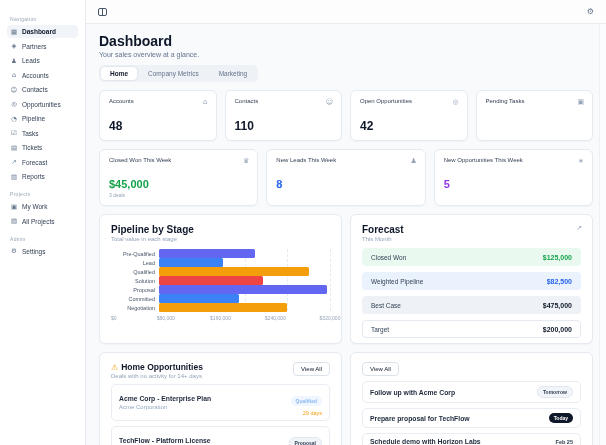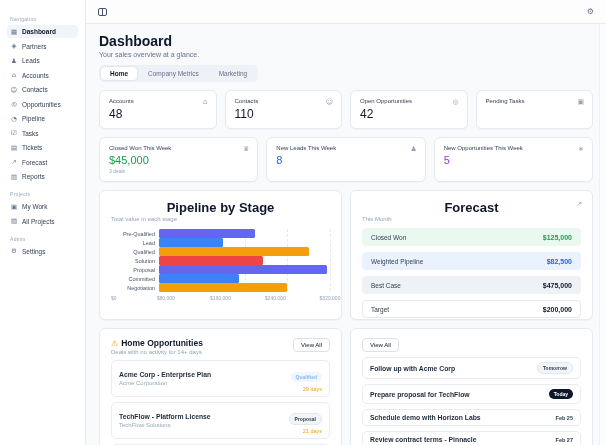--- a/index.html
+++ b/index.html
@@ -33,29 +33,29 @@
   .subtitle { font-size:7px; color:#64748b; margin-top:2px; }
   .tabs { display:inline-flex; background:#eef1f6; border-radius:5px; padding:2px; margin-top:7px; gap:2px; }
   .tab { font-size:6.5px; color:#64748b; padding:3px 9px; border-radius:4px; cursor:pointer; }
   .tab.active { background:#ffffff; color:#0f172a; font-weight:bold; box-shadow:0 0 2px rgba(15,23,42,.15); }
 
   .row { display:flex; gap:8px; margin-top:8px; }
   .card { background:#fff; border:1px solid #e5eaf0; border-radius:6px; box-shadow:0 1px 1px rgba(15,23,42,.03); }
 
   .stat { flex:1; padding:7px 9px; position:relative; }
   .stat-label { font-size:6px; color:#334155; }
-  .stat-value { font-size:12px; font-weight:normal; margin-top:3px; }
+  .stat-value { font-size:12px; font-weight:bold; margin-top:15px; }
   .stat .corner { position:absolute; right:8px; top:7px; font-size:7px; color:#94a3b8; }
   .wstat .stat-value { font-size:11px; }
   .wstat .stat-sub { font-size:5px; color:#94a3b8; margin-top:2px; }
   .val-green { color:#16a34a; } .val-blue { color:#2563eb; } .val-purple { color:#9333ea; }
 
   
   .panel { flex:1; padding:9px 11px; height:130px; position:relative; }
-  .panel-title { font-size:13px; font-weight:bold;text-align:center; }
+  .panel-title { font-size:10px; font-weight:bold; }
   .panel-sub { font-size:6px; color:#94a3b8; margin-top:1px; }
   .panel .corner { position:absolute; right:10px; top:9px; font-size:7px; color:#94a3b8; }
 
   .chart { margin-top:7px; display:flex; flex-direction:column; gap:4px; }
   .crow { display:flex; align-items:center; gap:4px; }
   .clabel { width:44px; text-align:right; font-size:5.5px; color:#475569; flex:none; }
   .ctrack { flex:1; height:9px; position:relative; }
   .cbar { height:9px; border-radius:1.5px; }
   .gridwrap { position:relative; }
   .gridline { position:absolute; top:0; bottom:12px; width:0; border-left:1px dashed #e5eaf0; z-index:0; }

